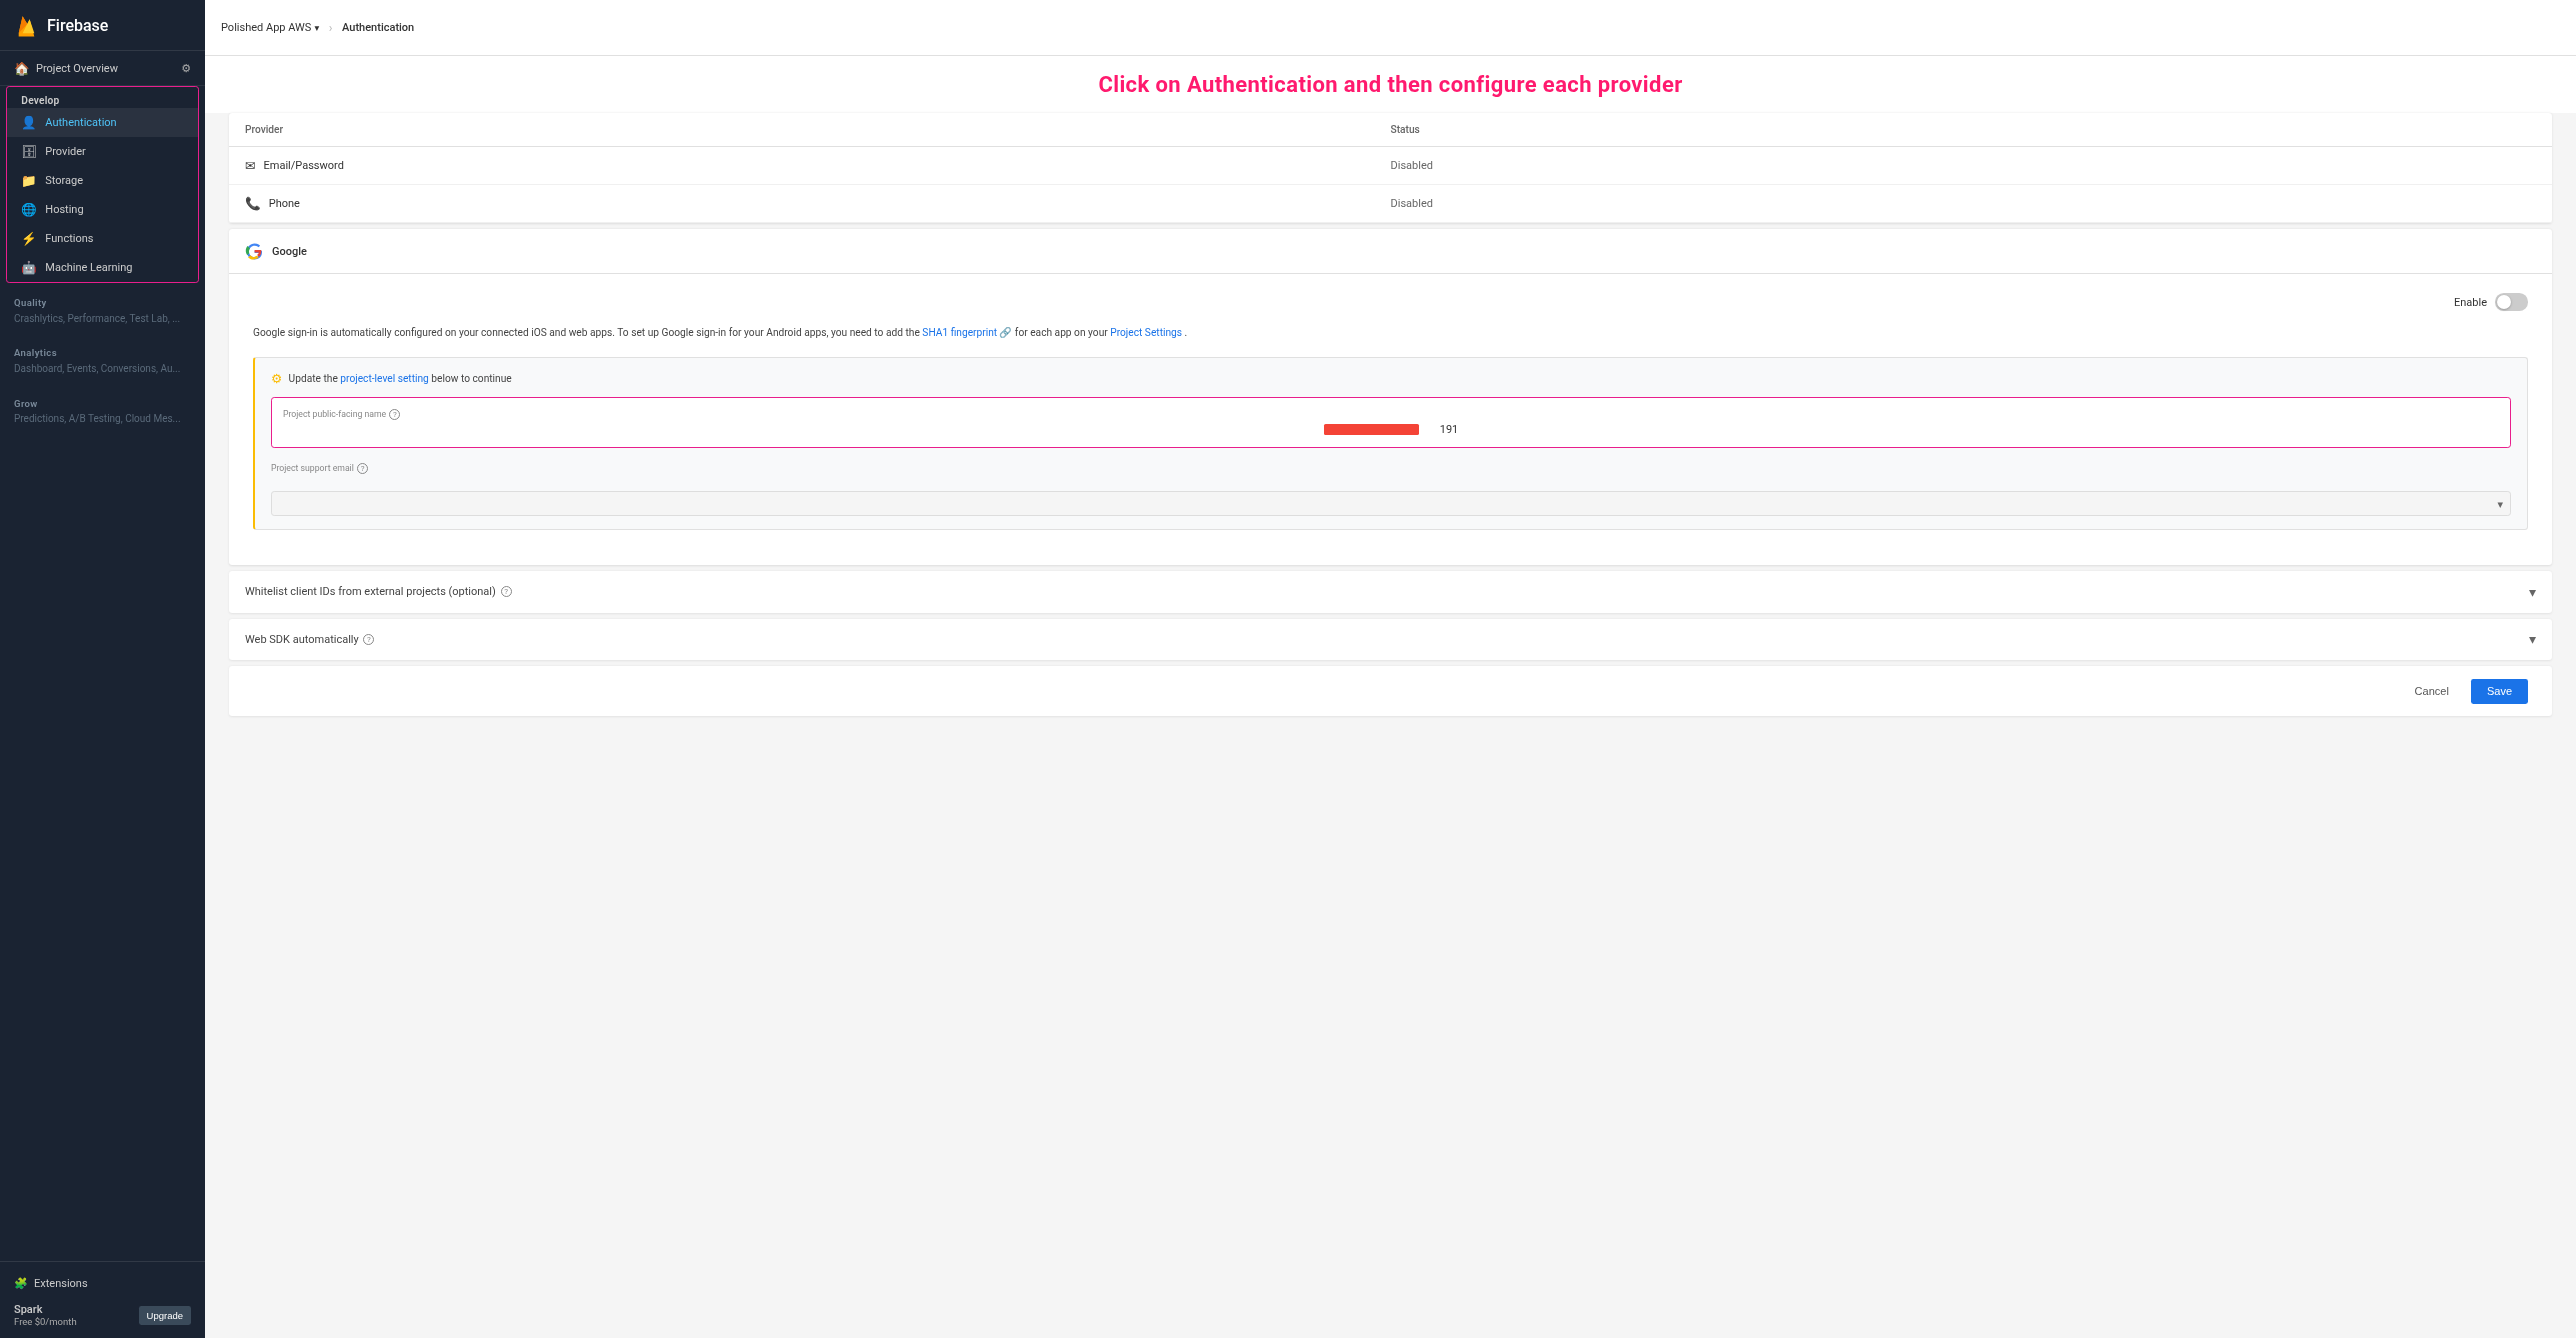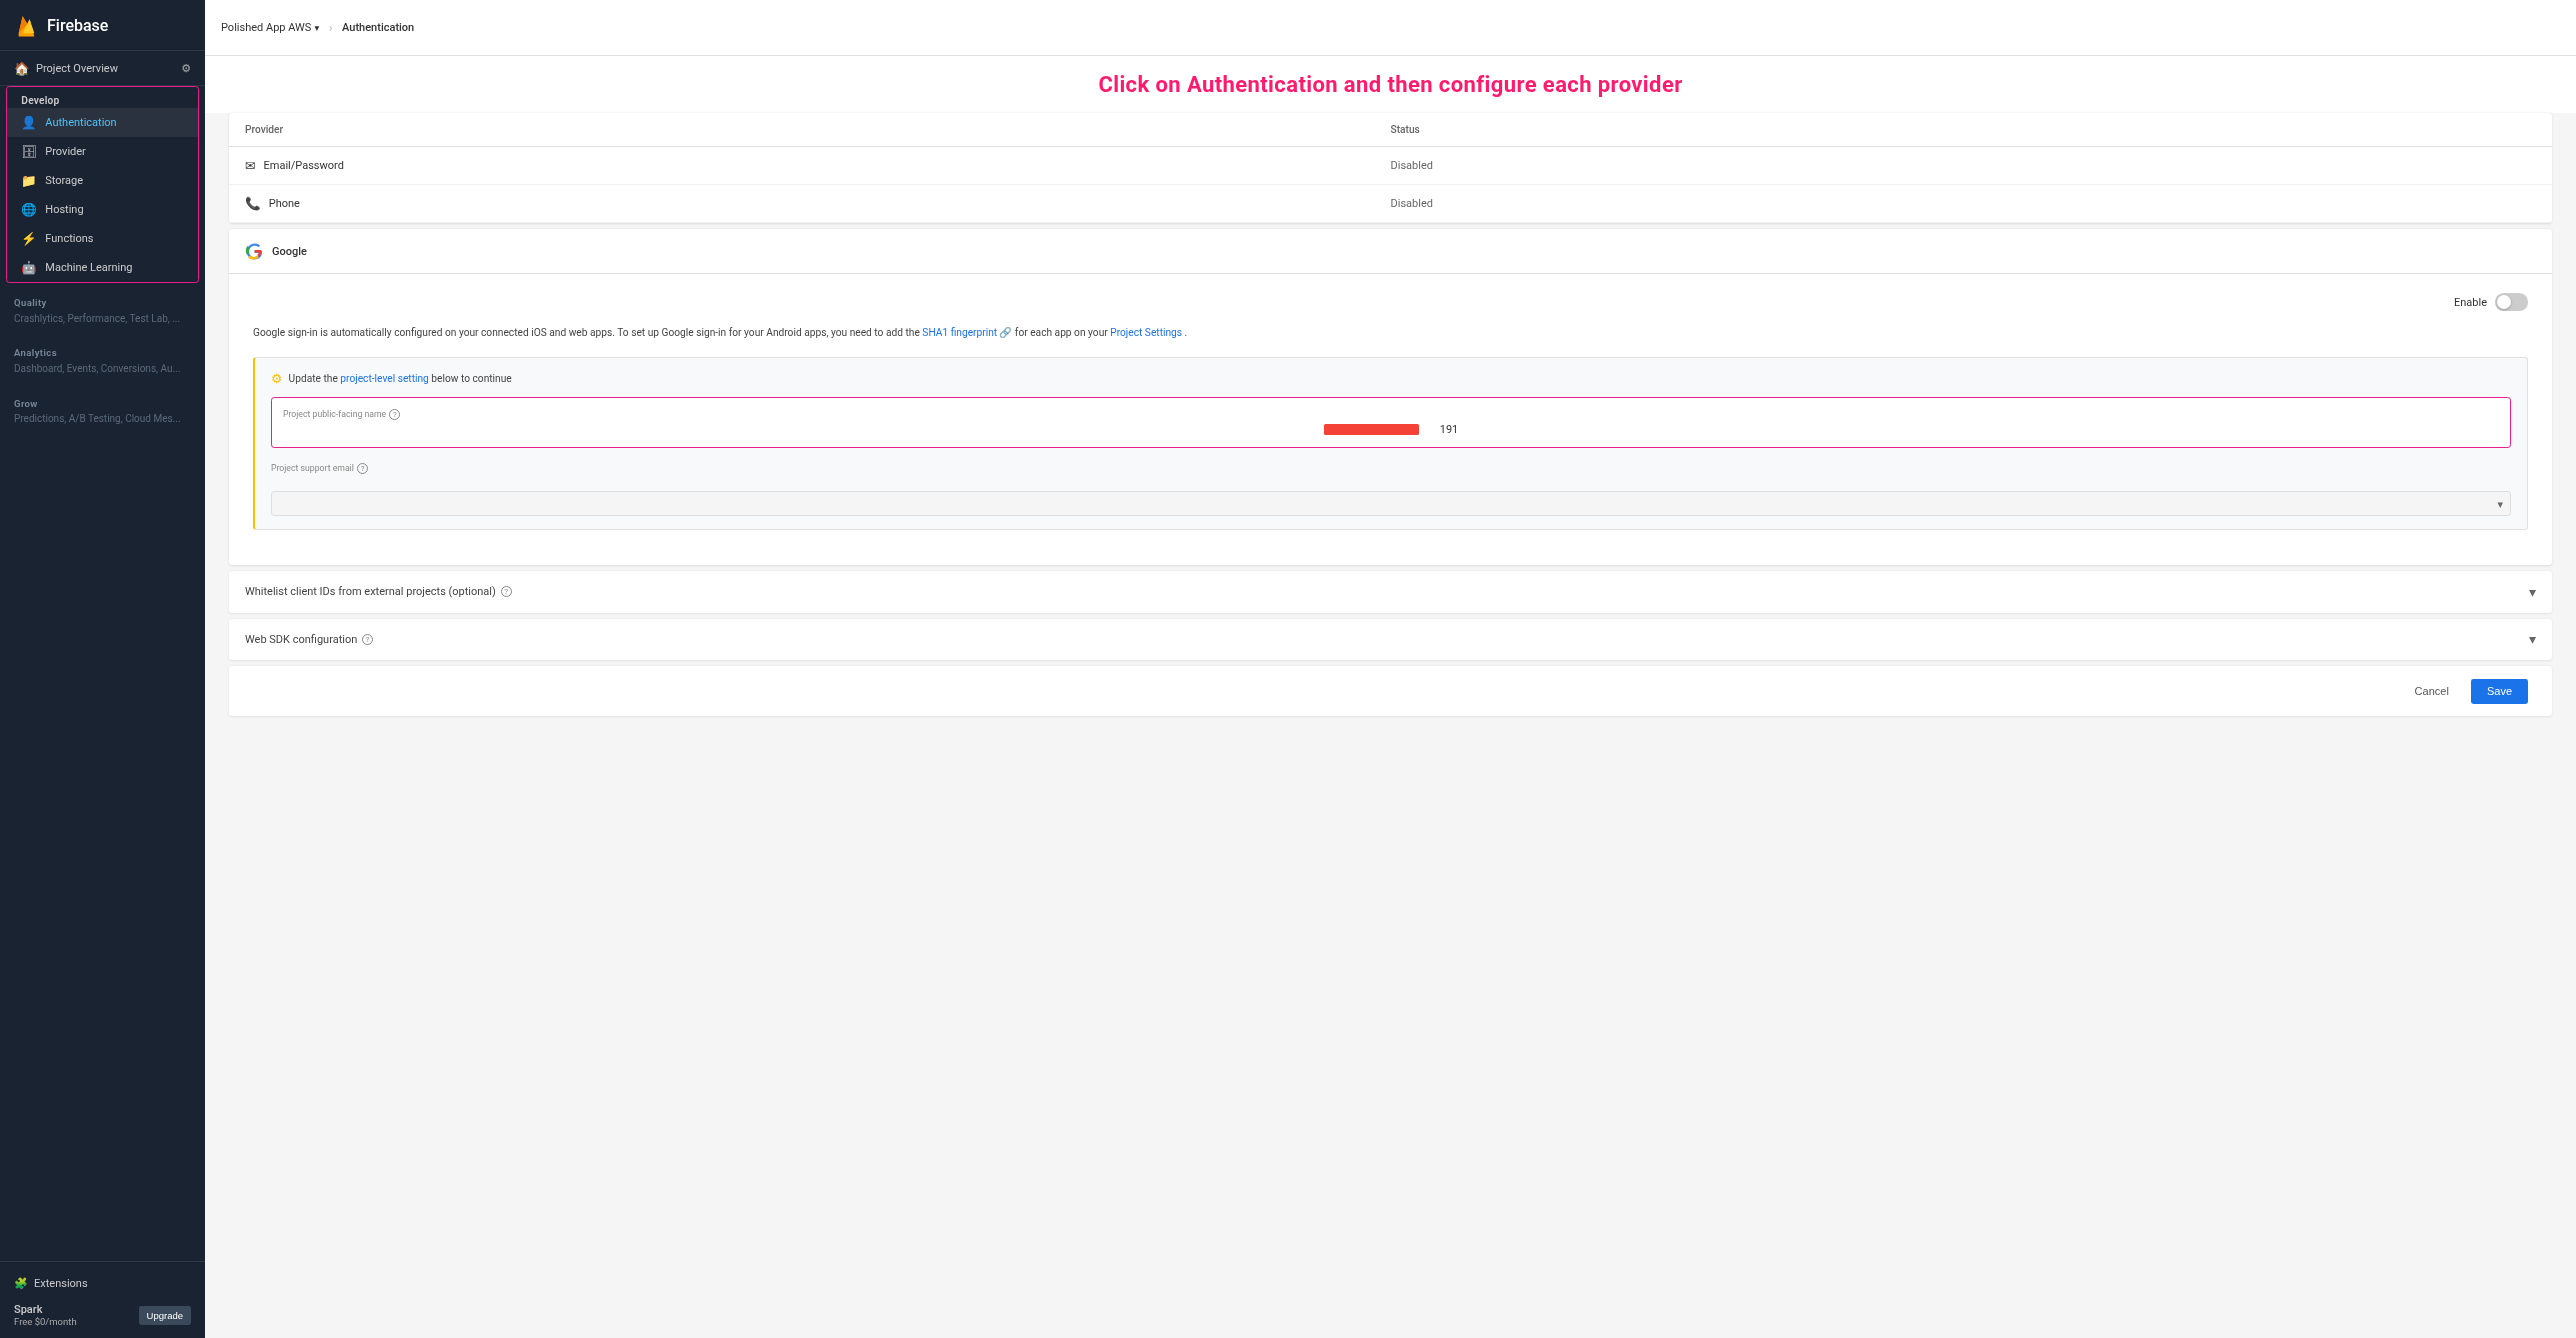--- a/index.html
+++ b/index.html
@@ -622,21 +622,21 @@
           <span>Whitelist client IDs from external projects (optional)</span>
           <span class="help-icon">?</span>
         </div>
         <span class="chevron-down">▾</span>
       </div>
     </div>
 
     <div class="collapsible-section">
       <div class="collapsible-header">
         <div class="collapsible-title">
-          <span>Web SDK configuration</span>
+          <span>Web SDK automatically</span>
           <span class="help-icon">?</span>
         </div>
         <span class="chevron-down">▾</span>
       </div>
     </div>
 
     <div class="action-footer">
       <button class="cancel-btn">Cancel</button>
       <button class="save-btn">Save</button>
     </div>

